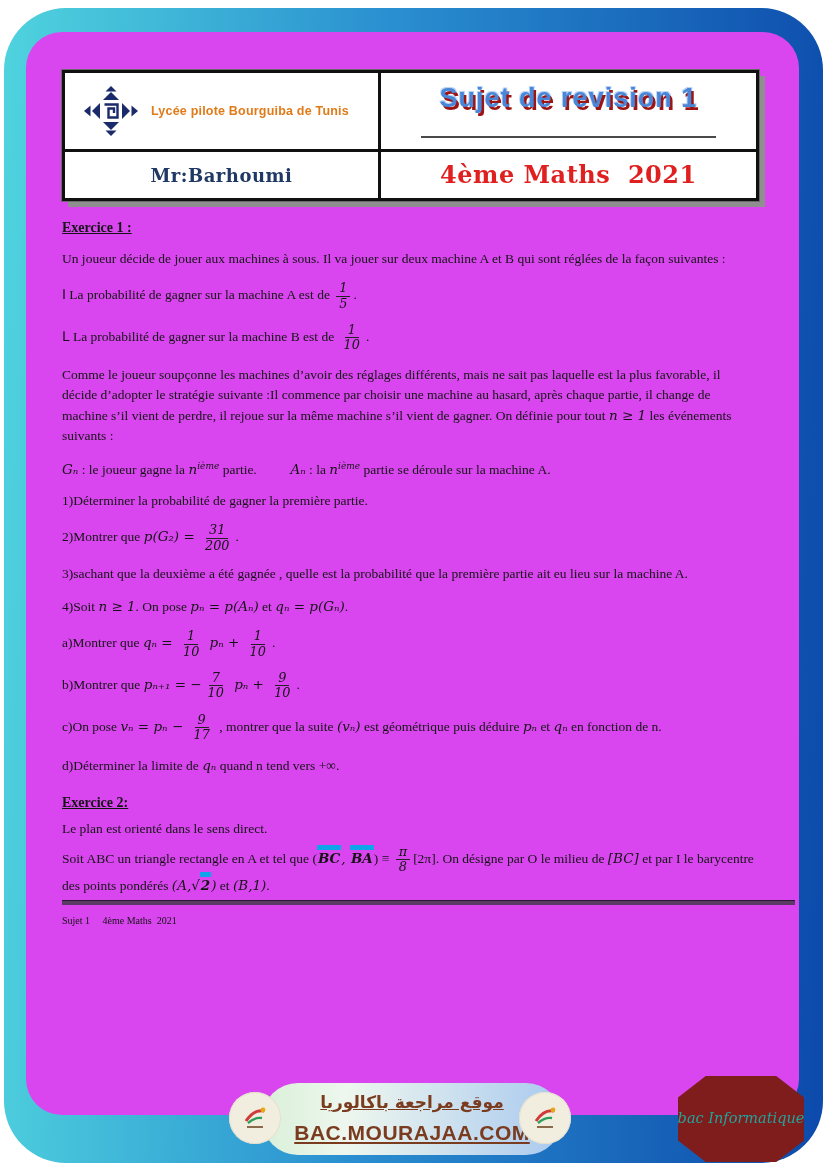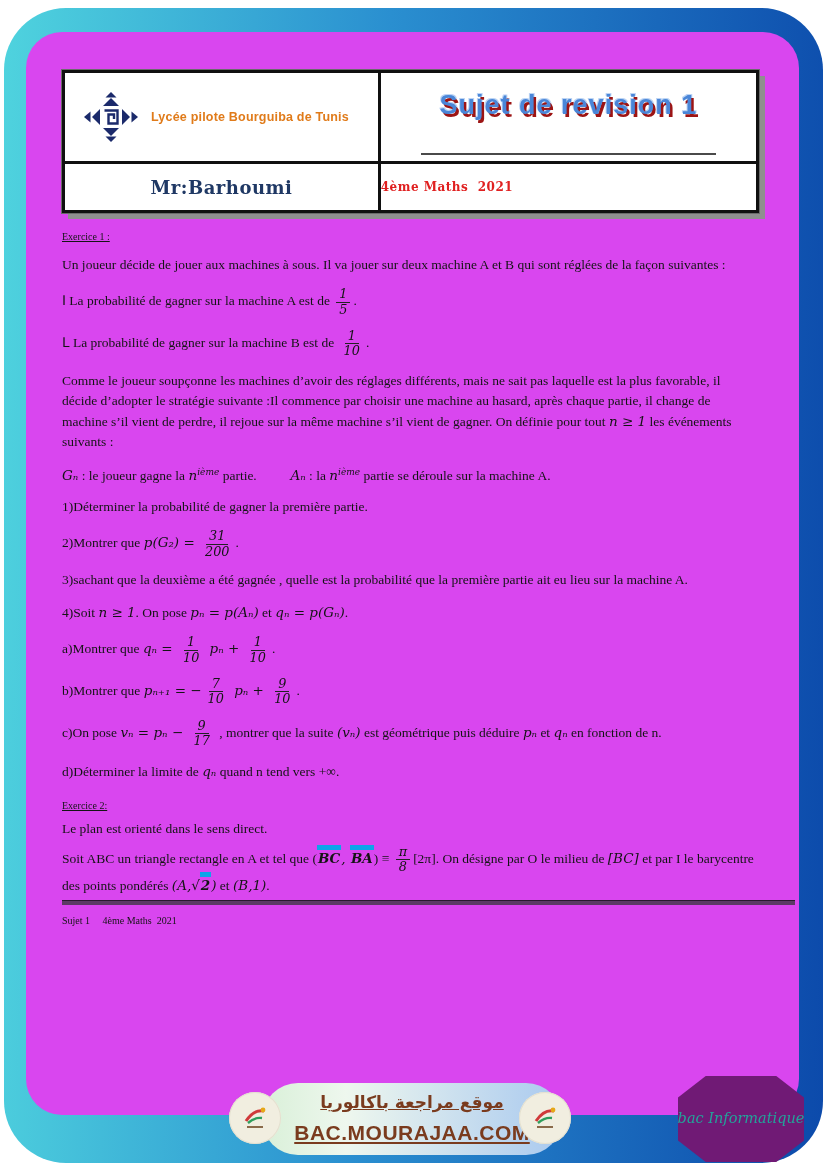--- a/index.html
+++ b/index.html
@@ -17,34 +17,34 @@
   .content{position:absolute;left:36px;right:40px;top:38px;}
 
   
   .htable{width:100%;border-collapse:collapse;background:#fff;
     box-shadow:6px 6px 0 #8f8f8f;outline:1px solid #6a6a6a;}
   .htable td{border:3px solid #101010;vertical-align:middle;padding:0;}
   .td-school{width:45.5%;height:76px;}
   .cell-school{display:flex;align-items:center;gap:12px;padding:6px 10px 6px 18px;}
   .school-name{color:#e07b1a;font-weight:bold;font-family:"Liberation Sans",sans-serif;
     font-size:12.5px;letter-spacing:.2px;}
-  .cell-title{display:flex;flex-direction:column;align-items:center;justify-content:space-between;
-    padding:12px 8px 6px;height:70px;}
+  .cell-title{display:flex;flex-direction:column;align-items:center;justify-content:center;
+    padding:0 8px 6px;height:70px;}
   .wordart{font-family:"Liberation Sans",sans-serif;font-weight:800;font-size:27px;
     letter-spacing:1px;color:#4a86d8;
     text-shadow:2.5px 2.5px 0 #9c1414,-1px -1px 0 #bcd4f4,1px -1px 0 #bcd4f4;}
   .title-rule{width:82%;border-bottom:2px solid #4a4a4a;margin-top:18px;}
   .td-row2{height:46px;}
   .cell-teacher{text-align:center;font-weight:bold;font-size:18px;color:#1f3864;
     letter-spacing:.5px;font-family:"DejaVu Serif",serif;}
-  .cell-year{font-weight:bold;font-size:12px;color:#e02020;
+  .cell-year{text-align:center;font-weight:bold;font-size:24px;color:#e02020;
     letter-spacing:.5px;font-family:"DejaVu Serif",serif;white-space:pre;}
 
   
-  .exh{font-weight:normal;text-decoration:underline;font-size:10px;margin:16px 0 0;}
+  .exh{font-weight:bold;text-decoration:underline;font-size:14px;margin:16px 0 0;}
   p.body{margin:11px 0 0;}
   p.mline{margin:12px 0 0;}
   .tall{margin-top:14px;}
   .mtext{white-space:pre-wrap;}
   .mvar{font-style:italic;font-family:"DejaVu Serif",serif;}
   .mvar sup{font-size:9px;font-style:italic;}
   .over{border-top:5px solid #0ea5e9;font-style:italic;padding:0 1px;font-weight:bold;}
   .frac{display:inline-flex;flex-direction:column;align-items:center;
     vertical-align:middle;line-height:1.12;font-style:italic;
     font-family:"DejaVu Serif",serif;font-size:.95em;margin:0 3px;}
@@ -64,21 +64,21 @@
   .badge-ar{color:#7a3b1e;font-weight:bold;font-size:17px;text-decoration:underline;
     font-family:"DejaVu Sans",sans-serif;}
   .badge-url{color:#7a3b1e;font-weight:800;font-size:21px;text-decoration:underline;
     font-family:"Liberation Sans",sans-serif;letter-spacing:.5px;}
   .stamp{position:absolute;width:52px;height:52px;border-radius:50%;background:#f1eee0;
     z-index:6;display:flex;align-items:center;justify-content:center;
     box-shadow:0 0 0 1px #e4e0cf inset;}
   .stamp-l{left:229px;top:1092px;}
   .stamp-r{left:519px;top:1092px;}
   .sticker{position:absolute;left:678px;top:1076px;width:126px;height:86px;z-index:5;
-    background:#701a75;
+    background:#7f1d1d;
     clip-path:polygon(22% 0,78% 0,100% 25%,100% 75%,78% 100%,22% 100%,0 75%,0 25%);
     display:flex;align-items:center;justify-content:center;}
   .sticker-text{font-family:"DejaVu Serif",serif;font-style:italic;color:#23a39a;
     font-size:14.5px;white-space:nowrap;}
 </style>
 </head>
 <body>
 
 <div class="frame"></div>
 <div class="page">

